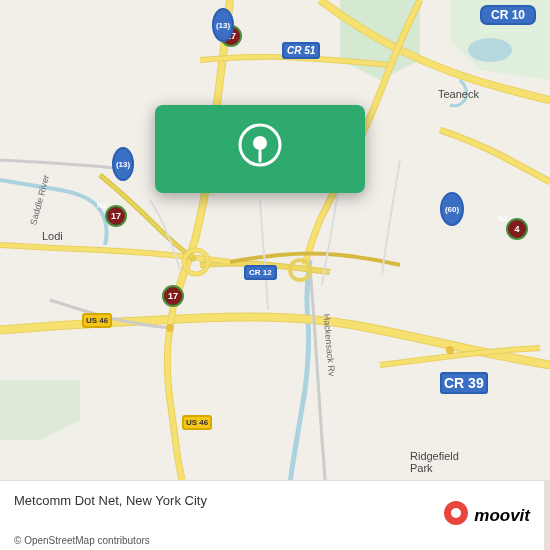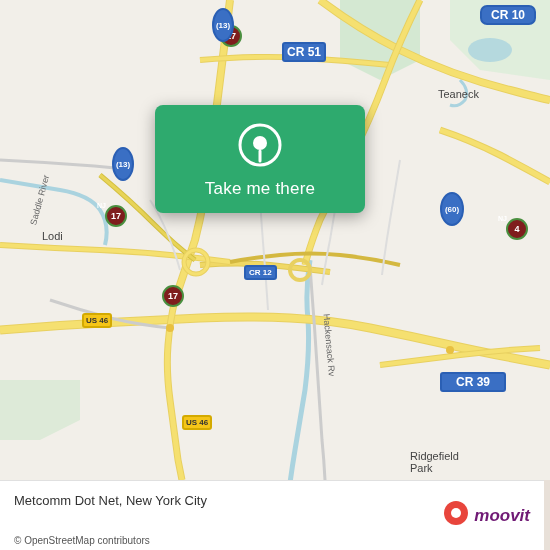--- a/index.html
+++ b/index.html
@@ -73,21 +73,21 @@
     }
 
     .moovit-logo {
       margin-left: auto;
       display: flex;
       align-items: center;
       gap: 4px;
     }
 
     .moovit-text {
-      color: #701a75;
+      color: #000000;
       font-size: 17px;
       font-weight: bold;
       font-style: italic;
     }
 
     .attribution-text {
       font-size: 10px;
       color: #555;
       position: absolute;
       bottom: 4px;
@@ -238,44 +238,43 @@
   <div class="map-label" style="top:22px; left:212px; font-size:7px; font-weight:bold; color:white;">NJ</div>
 
   <div class="road-badge road-badge-green" style="top:205px; left:105px;">17</div>
   <div class="map-label" style="top:202px; left:97px; font-size:7px; font-weight:bold; color:white;">NJ</div>
 
   <div class="road-badge road-badge-green" style="top:285px; left:162px;">17</div>
 
   <div class="road-badge" style="top:8px; left:212px; border-radius:50%; width:22px; height:22px; display:flex; align-items:center; justify-content:center; background:#3a6fc4; color:white; border-color:#2a5fb4; font-size:8px; font-weight:bold;">(13)</div>
   <div class="road-badge" style="top:147px; left:112px; border-radius:50%; width:22px; height:22px; display:flex; align-items:center; justify-content:center; background:#3a6fc4; color:white; border-color:#2a5fb4; font-size:8px; font-weight:bold;">(13)</div>
 
-  <div class="road-badge road-badge-blue" style="top:42px; left:282px; border-radius:3px; width:auto; padding:1px 3px; font-size:12px;">CR 51</div>
+  <div class="road-badge road-badge-blue" style="top:42px; left:282px; border-radius:3px; width:auto; padding:1px 3px; font-size:10px;font-style:italic;">CR 51</div>
 
   <div class="road-badge road-badge-blue" style="top:5px; left:480px; border-radius:7px; width:auto; padding:1px 9px; font-size:12px;">CR 10</div>
 
   <div class="road-badge road-badge-blue" style="top:265px; left:244px; border-radius:3px; width:auto; padding:1px 3px; font-size:8px;">CR 12</div>
 
   <div class="road-badge" style="top:192px; left:440px; border-radius:50%; width:24px; height:22px; display:flex; align-items:center; justify-content:center; background:#3a6fc4; color:white; border-color:#2a5fb4; font-size:8px; font-weight:bold;">(60)</div>
 
   <div class="road-badge road-badge-green" style="top:218px; left:506px;">4</div>
   <div style="position:absolute; top:215px; left:498px; font-size:7px; font-weight:bold; color:white;">NJ</div>
 
   <div class="road-badge road-badge-yellow" style="top:313px; left:82px; border-radius:3px; font-size:8px; padding:1px 2px;">US 46</div>
   <div class="road-badge road-badge-yellow" style="top:415px; left:182px; border-radius:3px; font-size:8px; padding:1px 2px;">US 46</div>
 
-  <div class="road-badge road-badge-blue" style="top:372px; left:440px; border-radius:3px; width:auto; padding:1px 14px; font-size:12px;">CR 39</div>
+  <div class="road-badge road-badge-blue" style="top:372px; left:440px; border-radius:3px; width:auto; padding:1px 2px; font-size:14px;">CR 39</div>
 
   <div class="popup-card">
 
     <svg class="popup-pin-icon" viewBox="0 0 44 44" xmlns="http://www.w3.org/2000/svg">
       <circle cx="22" cy="22" r="20" fill="none" stroke="white" stroke-width="3"></circle>
       <circle cx="22" cy="20" r="7" fill="white"></circle>
       <path d="M22 28 Q22 36 22 38" stroke="white" stroke-width="3" fill="none" stroke-linecap="round"></path>
     </svg>
-    <button class="popup-btn">Take me there</button>
   </div>
 </div>
 
 <div id="bottom-bar">
   <div style="display:flex; flex-direction:column; justify-content:center;">
     <div class="bottom-title">Metcomm Dot Net, New York City</div>
     <div class="attribution-text">© OpenStreetMap contributors</div>
   </div>
   <div class="moovit-logo">
 

